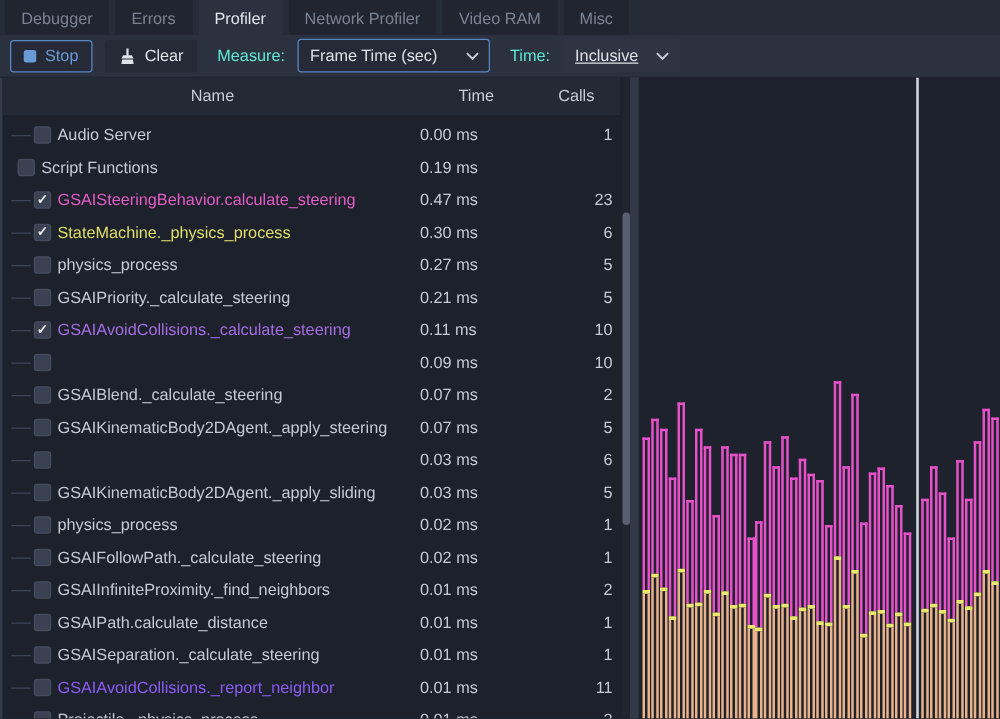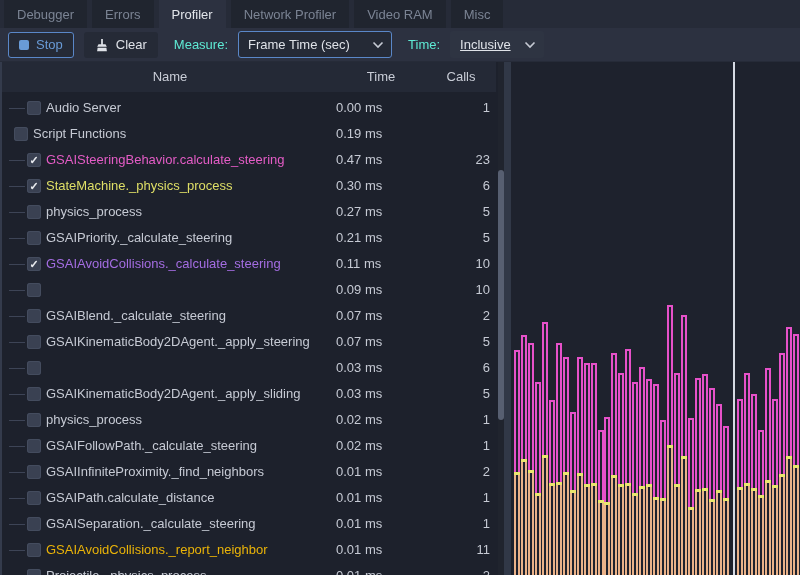--- a/index.html
+++ b/index.html
@@ -238,21 +238,21 @@
         <div class="row" style="top: 419px;">
           <div class="dash" style="left: 9px; width: 16px;"></div>
           <div class="checkbox" style="left: 27px;"></div>
           <span class="rname" style="left: 46px; max-width: 284px; color: rgb(198, 202, 212);">GSAISeparation._calculate_steering</span>
           <span class="rtime">0.01 ms</span>
           <span class="rcalls">1</span>
         </div>
         <div class="row" style="top: 445px;">
           <div class="dash" style="left: 9px; width: 16px;"></div>
           <div class="checkbox" style="left: 27px;"></div>
-          <span class="rname" style="left: 46px; max-width: 284px; color: #eab308;">GSAIAvoidCollisions._report_neighbor</span>
+          <span class="rname" style="left: 46px; max-width: 284px; color: #8b5cf6;">GSAIAvoidCollisions._report_neighbor</span>
           <span class="rtime">0.01 ms</span>
           <span class="rcalls">11</span>
         </div>
         <div class="row" style="top: 471px;">
           <div class="checkbox" style="left: 27px;"></div>
           <span class="rname" style="left: 46px; max-width: 284px; color: rgb(198, 202, 212);">Projectile._physics_process</span>
           <span class="rtime">0.01 ms</span>
           <span class="rcalls">2</span>
         </div>
       </div>

